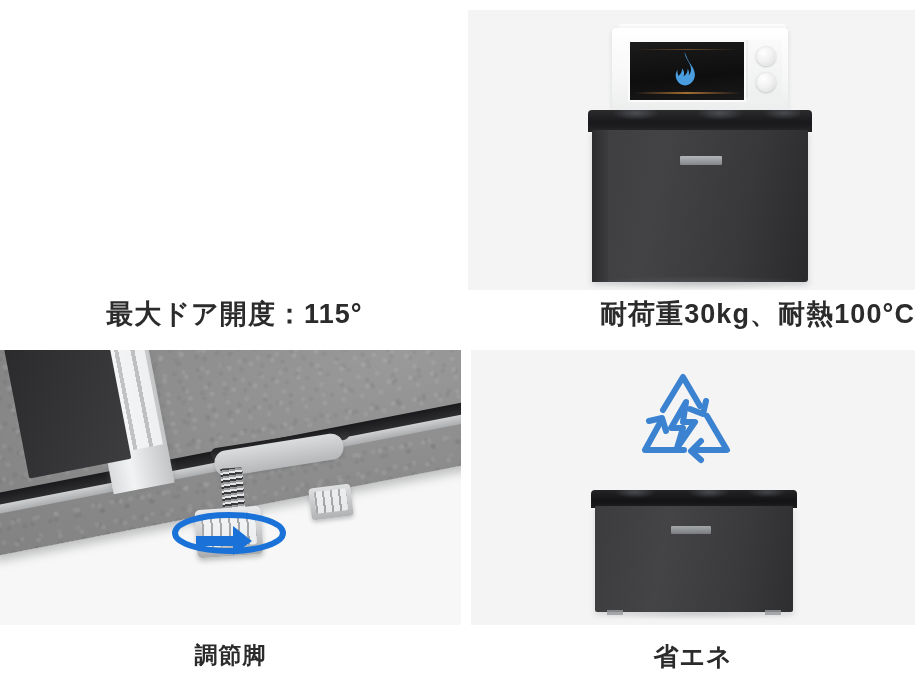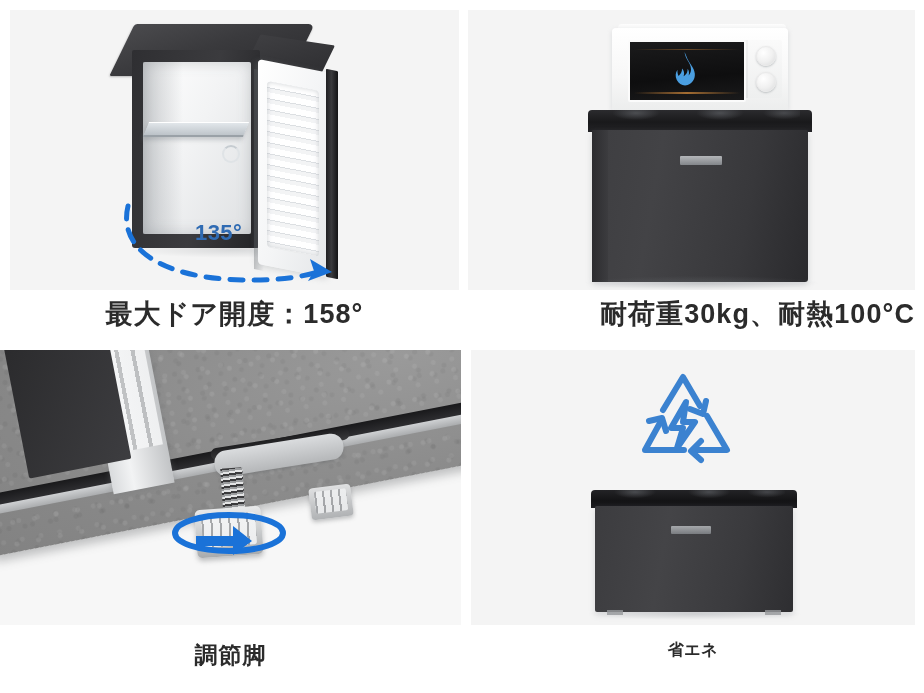--- a/index.html
+++ b/index.html
@@ -46,21 +46,21 @@
 
   
   #cell-door       { left: 10px;  top: 10px;  width: 449px; height: 280px; }
   #cell-heat       { left: 468px; top: 10px;  width: 447px; height: 280px; }
   #cell-feet       { left: 0px;   top: 350px; width: 461px; height: 275px; }
   #cell-eco        { left: 471px; top: 350px; width: 444px; height: 275px; }
 
   #cap-door  { top: 296px; font-size: 27px; }
   #cap-heat  { top: 296px; font-size: 27px; text-align: right; }
   #cap-feet  { top: 640px; font-size: 23px; }
-  #cap-eco   { top: 640px; font-size: 16px; }
+  #cap-eco   { top: 640px; font-size: 25px; }
 
   .cap-wrap-door { position:absolute; left:10px;  top:0; width:449px; }
   .cap-wrap-heat { position:absolute; left:468px; top:0; width:447px; }
   .cap-wrap-feet { position:absolute; left:0px;   top:0; width:461px; }
   .cap-wrap-eco  { position:absolute; left:471px; top:0; width:444px; }
 
   
   #door-scene { position:absolute; left:0; top:0; width:449px; height:280px; }
 
   
@@ -478,44 +478,20 @@
     left: 118px; top: 258px;
     width: 212px; height: 12px;
     background: radial-gradient(ellipse at center, rgba(125,130,135,.2), rgba(125,130,135,0) 72%);
   }
 </style>
 </head>
 <body>
 
 <div id="infographic">
 
-  <div class="cell" id="cell-door">
-    <div class="photo">
-      <div id="door-scene">
-        <div class="cab-shadow-floor"></div>
-        <div class="cab-top"></div>
-        <div class="cab-top2"></div>
-        <div class="cab-frame"></div>
-        <div class="cab-inner"></div>
-        <div class="cav-shadow"></div>
-        <div class="shelf"></div>
-        <div class="shelf-dial"></div>
-        <div class="door-hinge-shadow"></div>
-        <div class="door-panel"></div>
-        <div class="door-inset"></div>
-        <div class="door-edge"></div>
-
-        <svg id="angle-svg" viewBox="0 0 449 280">
-          <path d="M118,196 C108,238 150,268 232,270 C270,271 295,266 308,262" fill="none" stroke="#1a72d8" stroke-width="5" stroke-linecap="round" stroke-dasharray="13 11"></path>
-          <polygon points="300,249 322,262 298,271 304,261" fill="#1a72d8"></polygon>
-        </svg>
-        <div class="angle-label">135°</div>
-      </div>
-    </div>
-  </div>
 
   <div class="cell" id="cell-heat">
     <div class="photo">
       <div id="heat-scene">
         <div class="mw-top"></div>
         <div class="mw-body"></div>
         <div class="mw-panelstrip"></div>
         <div class="mw-door-handle"></div>
         <div class="mw-knob" id="knob1"></div>
         <div class="mw-knob" id="knob2"></div>
@@ -584,21 +560,21 @@
         <div class="eco-fr-top"></div>
         <div class="eco-fr-dents"></div>
         <div class="eco-fr-body"></div>
         <div class="eco-fr-logo"></div>
         <div class="eco-fr-feet"></div>
       </div>
     </div>
   </div>
 
   <div class="cap-wrap-door">
-    <div class="caption" id="cap-door">最大ドア開度：158°</div>
+    <div class="caption" id="cap-door">最大ドア開度：115°</div>
   </div>
   <div class="cap-wrap-heat">
     <div class="caption" id="cap-heat">耐荷重30kg、耐熱100°C</div>
   </div>
   <div class="cap-wrap-feet">
     <div class="caption" id="cap-feet">調節脚</div>
   </div>
   <div class="cap-wrap-eco">
     <div class="caption" id="cap-eco">省エネ</div>
   </div>

